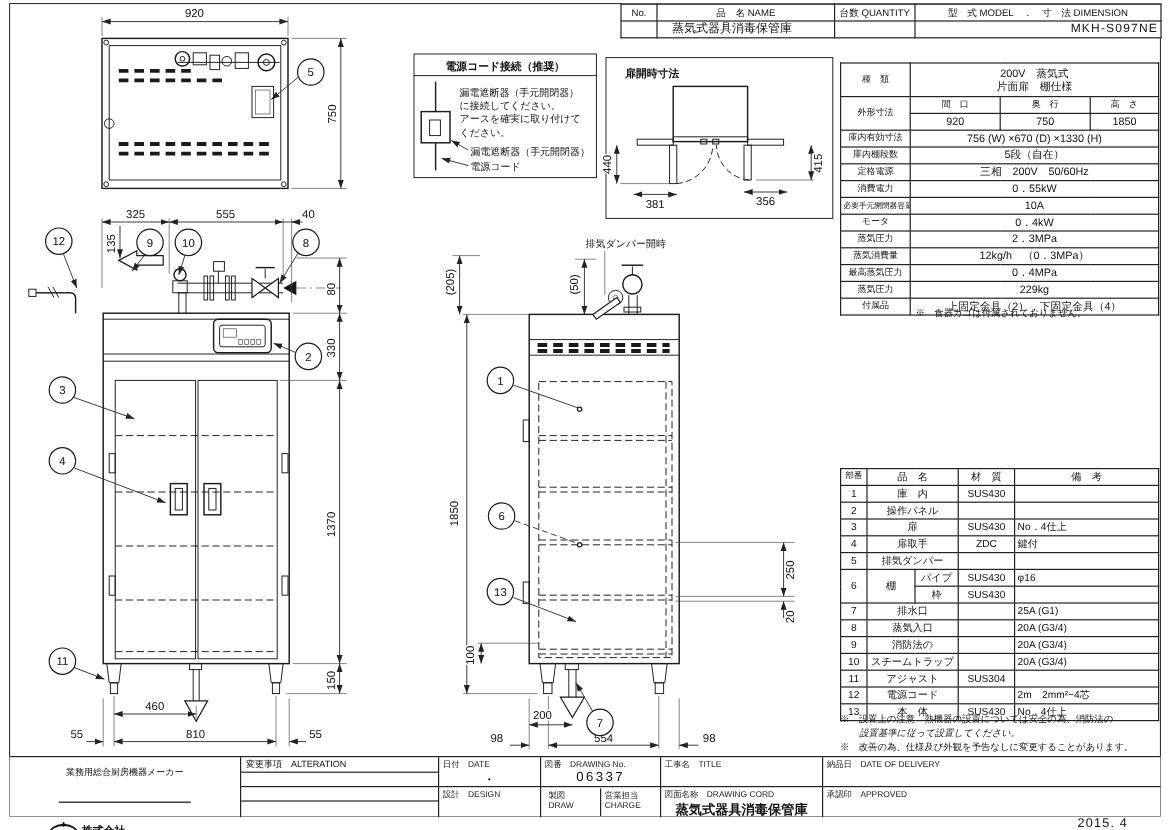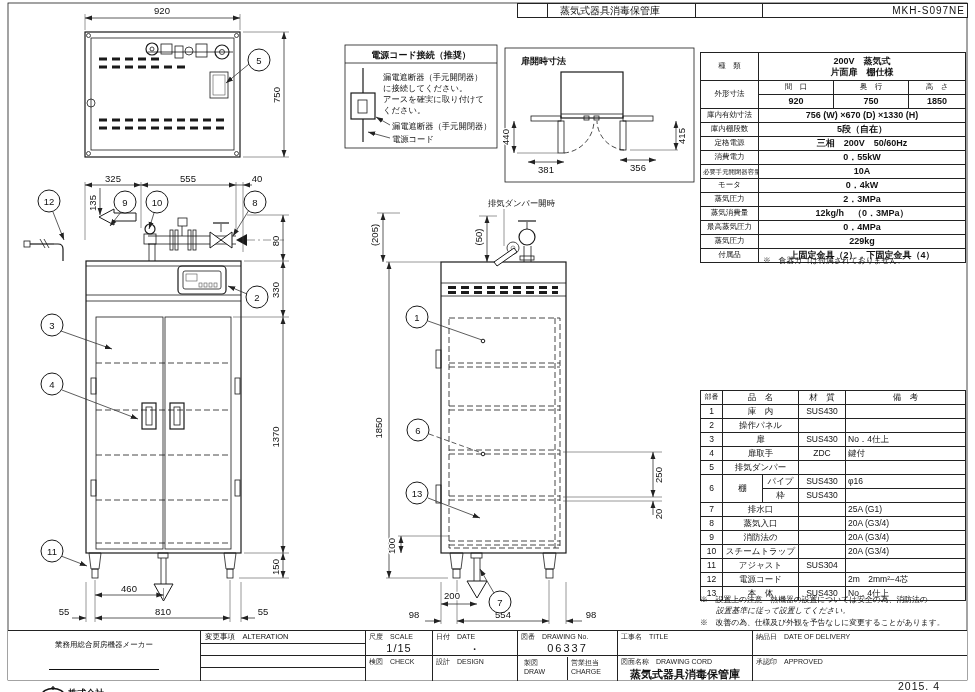--- a/index.html
+++ b/index.html
@@ -23,21 +23,21 @@
   svg g.balloon text{text-anchor:middle;font-size:9.5px;}
 
   table.tbl{position:absolute;border-collapse:collapse;table-layout:fixed;background:#fff;}
   table.tbl td{border:1px solid #222;font-size:8.5px;padding:0 2px;overflow:hidden;
                white-space:nowrap;text-align:center;line-height:1.15;}
   table.htab td{height:13px;font-size:8px;}
   table.htab td.val{font-size:10px;}
   table.spec td{height:13px;}
   table.spec td.lbl{font-size:7.5px;}
   table.spec td.lbl.sm{font-size:6.4px;}
-  table.spec td.v{font-size:9px;font-weight:bold;}
+  table.spec td.v{font-size:9px;}
   table.parts td{height:13px;}
   table.parts td.rem{text-align:left;}
   .note{position:absolute;font-size:7.8px;white-space:nowrap;}
   .tblock{position:absolute;left:8px;top:630px;width:959px;height:50px;border-top:1px solid #222;
           display:flex;box-sizing:border-box;background:#fff;}
   .tbc{box-sizing:border-box;border-left:1px solid #222;position:relative;height:50px;}
   .tbc:first-child{border-left:none;}
   .half{box-sizing:border-box;height:25px;border-bottom:1px solid #222;padding:1px 3px;}
   .half.bot{border-bottom:none;}
   .lab{font-size:7px;color:#222;display:block;}
@@ -423,20 +423,26 @@
 </svg>
 
 <table class="tbl htab" style="left:517px;top:3px;width:450px;">
   <colgroup>
         <col style="width:30px">
         <col style="width:148px">
         <col style="width:67px">
         <col style="width:205px">
       </colgroup>
   <tbody>
+        <tr>
+    <td>No.</td>
+    <td>品　名 NAME</td>
+    <td>台数 QUANTITY</td>
+    <td>型　式 MODEL　．　寸　法 DIMENSION</td>
+  </tr>
   <tr>
     <td></td>
     <td class="val" style="text-align:left;padding-left:12px">蒸気式器具消毒保管庫</td>
     <td></td>
     <td class="val" style="text-align:right;padding-left:5px;letter-spacing:1px">MKH-S097NE</td>
   </tr>
 </tbody>
     </table>
 
 <table class="tbl spec" style="left:700px;top:52px;width:265px;">
@@ -630,29 +636,20 @@
       <span class="kk">株式会社</span>
       <span class="mz">マルゼン</span>
     </div>
     <div class="co">MARUZEN　CO.，LTD.</div>
   </div>
   <div class="tbc" style="width:165px">
     <div class="alt-h">変更事項　ALTERATION</div>
     <div class="alt-r"></div>
     <div class="alt-r"></div>
     <div class="alt-r"></div>
-  </div>
-  <div class="tbc" style="width:67px">
-    <div class="half">
-      <span class="lab">尺度　SCALE</span>
-      <div class="big">1/15</div>
-    </div>
-    <div class="half bot">
-          <span class="lab">検図　CHECK</span>
-        </div>
   </div>
   <div class="tbc" style="width:85px">
     <div class="half">
       <span class="lab">日付　DATE</span>
       <div class="big">・</div>
     </div>
     <div class="half bot">
           <span class="lab">設計　DESIGN</span>
         </div>
   </div>

